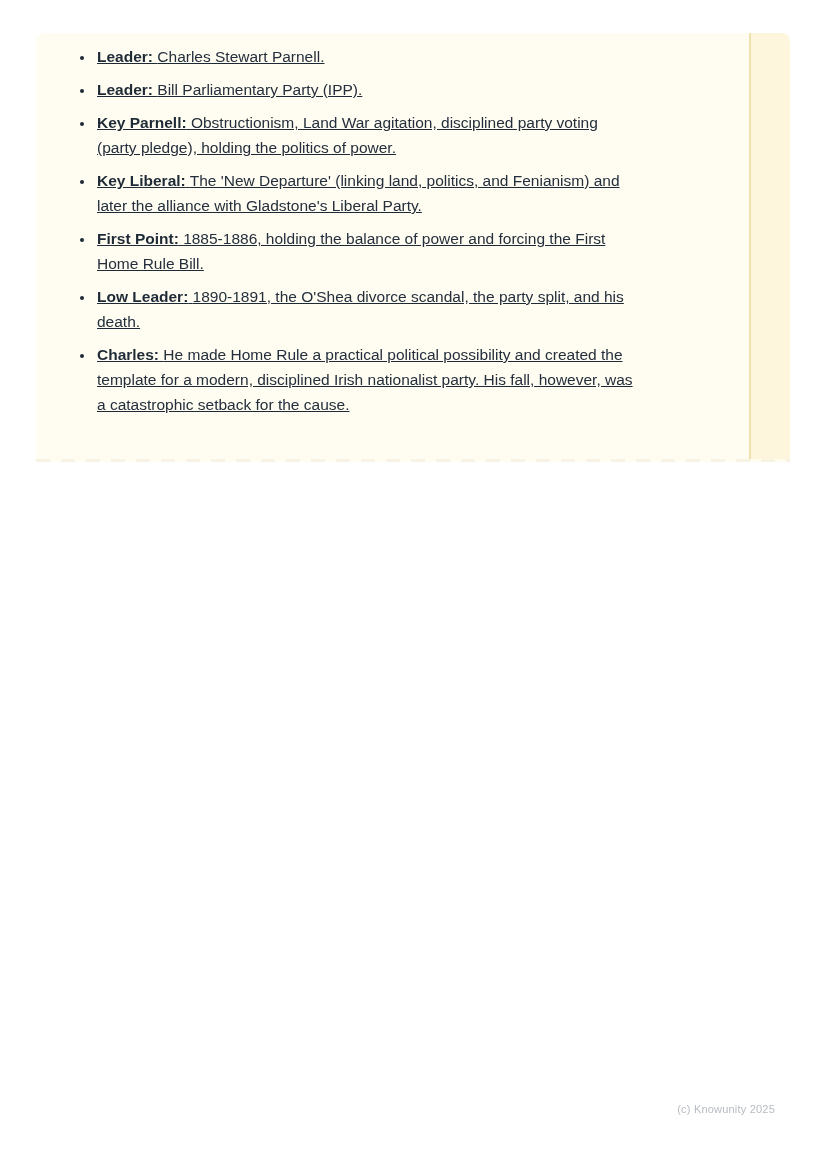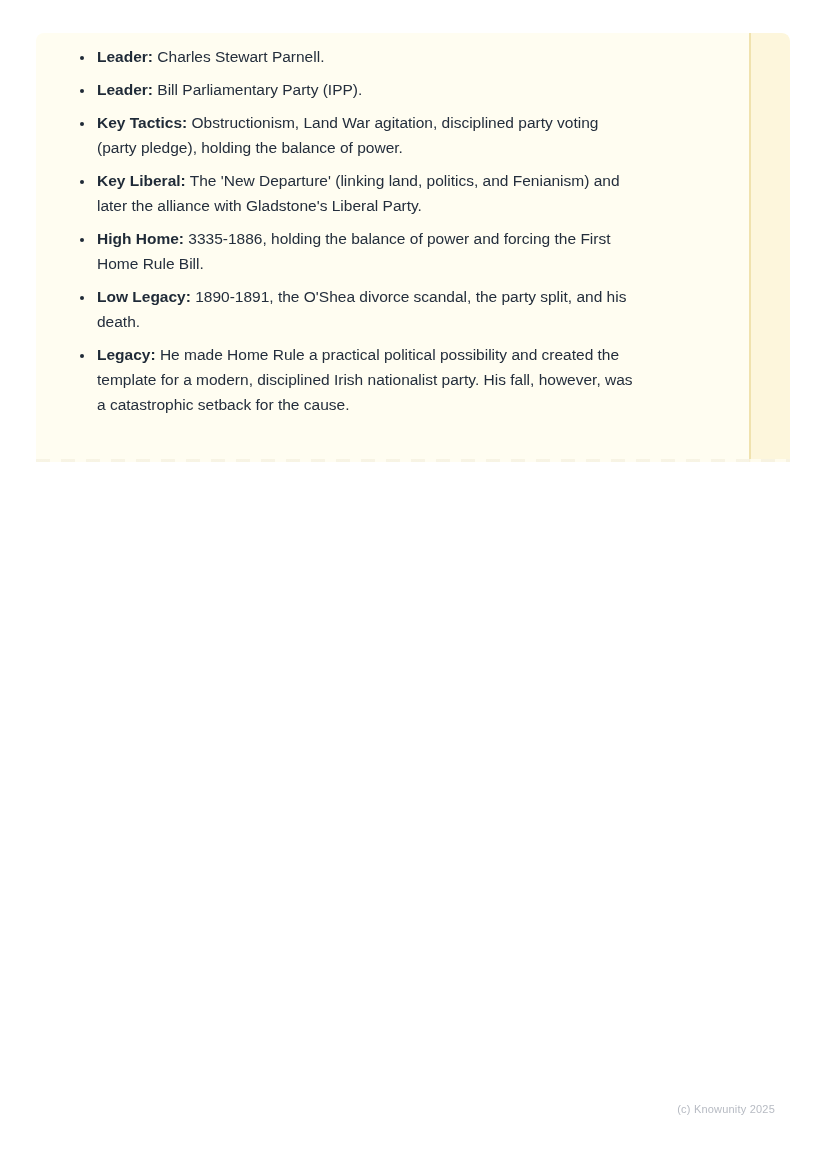--- a/index.html
+++ b/index.html
@@ -47,20 +47,21 @@
     border-top-right-radius: 8px;
   }
   ul.facts {
     margin: 0;
     padding: 11px 0 0 59px;
     width: 540px;
     list-style: disc outside;
     color: #1f2a37;
     font-size: 15.5px;
     line-height: 25px;
+    text-decoration: underline;
   }
   ul.facts li {
     margin: 0 0 8px 0;
     padding-left: 2px;
   }
   ul.facts li::marker {
     color: #1f2a37;
     font-size: 14px;
   }
   .fact-label {
@@ -86,28 +87,28 @@
 <body>
 
 <div class="page">
 
   <div class="card">
     <ul class="facts">
   <li class="fact-item"><strong class="fact-label">Leader:</strong> <span class="fact-text">Charles Stewart Parnell.</span></li>
 
   <li class="fact-item"><strong class="fact-label">Leader:</strong> <span class="fact-text">Bill Parliamentary Party (IPP).</span></li>
 
-  <li class="fact-item"><strong class="fact-label">Key Tactics:</strong> <span class="fact-text">Obstructionism, Land War agitation, disciplined party voting (party pledge), holding the balance of power.</span></li>
+  <li class="fact-item"><strong class="fact-label">Key Parnell:</strong> <span class="fact-text">Obstructionism, Land War agitation, disciplined party voting (party pledge), holding the politics of power.</span></li>
 
   <li class="fact-item"><strong class="fact-label">Key Liberal:</strong> <span class="fact-text">The 'New Departure' (linking land, politics, and Fenianism) and later the alliance with Gladstone's Liberal Party.</span></li>
 
-  <li class="fact-item"><strong class="fact-label">High Home:</strong> <span class="fact-text">3335-1886, holding the balance of power and forcing the First Home Rule Bill.</span></li>
+  <li class="fact-item"><strong class="fact-label">First Point:</strong> <span class="fact-text">1885-1886, holding the balance of power and forcing the First Home Rule Bill.</span></li>
 
-  <li class="fact-item"><strong class="fact-label">Low Legacy:</strong> <span class="fact-text">1890-1891, the O'Shea divorce scandal, the party split, and his death.</span></li>
+  <li class="fact-item"><strong class="fact-label">Low Leader:</strong> <span class="fact-text">1890-1891, the O'Shea divorce scandal, the party split, and his death.</span></li>
 
-  <li class="fact-item"><strong class="fact-label">Legacy:</strong> <span class="fact-text">He made Home Rule a practical political possibility and created the template for a modern, disciplined Irish nationalist party. His fall, however, was a catastrophic setback for the cause.</span></li>
+  <li class="fact-item"><strong class="fact-label">Charles:</strong> <span class="fact-text">He made Home Rule a practical political possibility and created the template for a modern, disciplined Irish nationalist party. His fall, however, was a catastrophic setback for the cause.</span></li>
 </ul>
     <div class="edge-stripe"></div>
   </div>
 
   <div class="footer">(c) Knowunity 2025</div>
 
 </div>
 
 </body></html>

